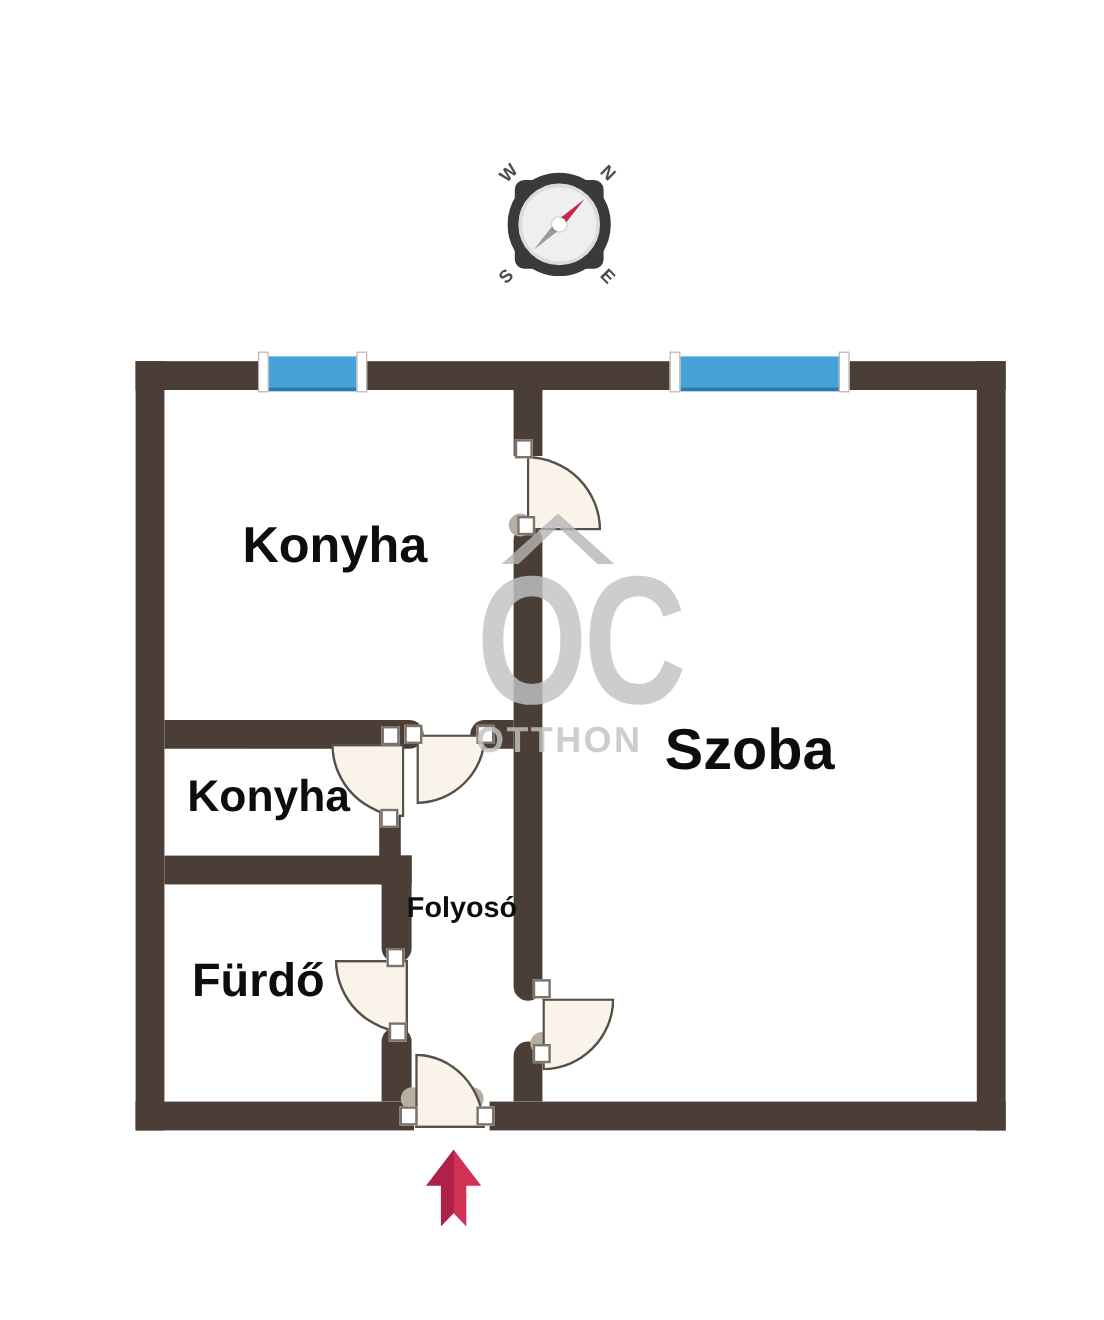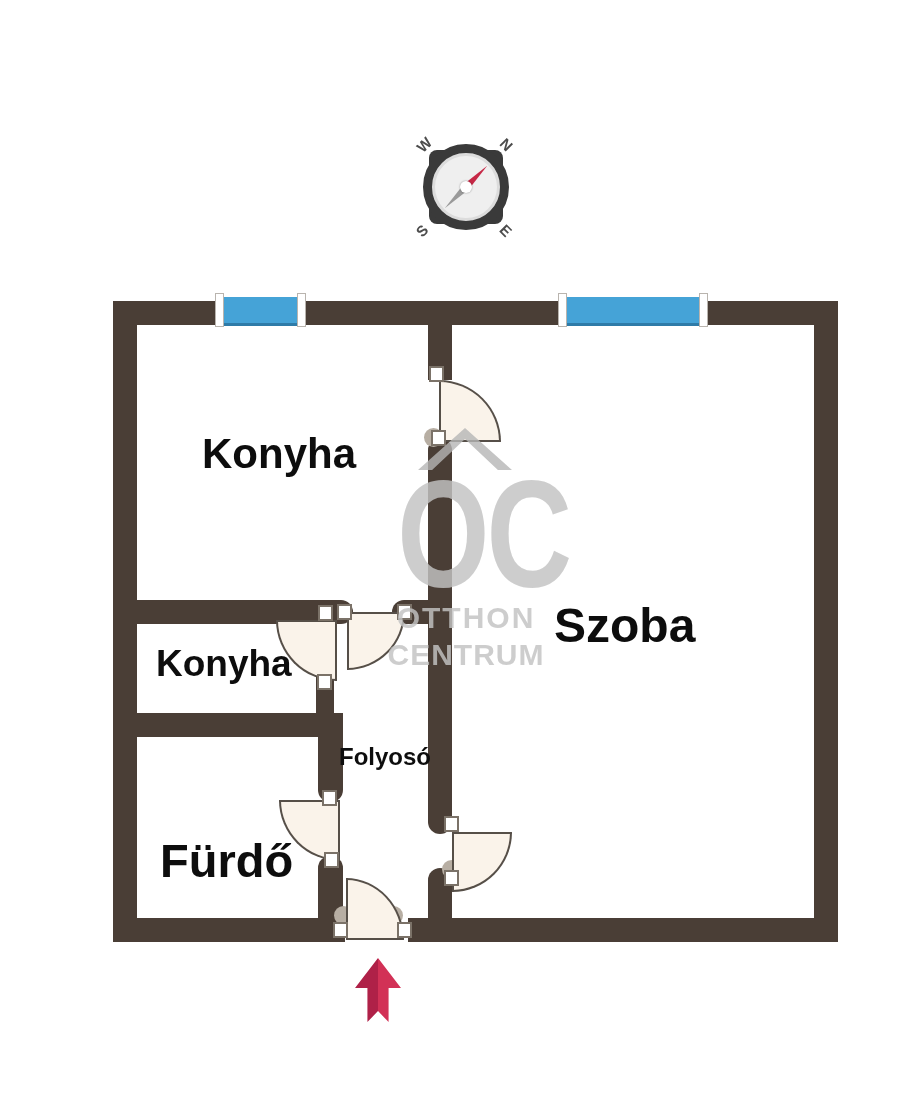--- a/index.html
+++ b/index.html
@@ -27,21 +27,21 @@
   .jamb{position:absolute;width:11px;height:12px;background:#ffffff;
     border:2px solid #7b7268;z-index:4;}
   .dot{position:absolute;width:19px;height:19px;border-radius:50%;
     background:var(--hinge-dot);z-index:3;}
   
   .lbl{position:absolute;font-weight:bold;color:var(--label);z-index:5;letter-spacing:0;}
   .lbl-konyha{left:202px;top:430px;font-size:42px;}
   .lbl-szoba{left:554px;top:598px;font-size:48px;}
   .lbl-kamra{left:156px;top:643px;font-size:37px;}
   .lbl-folyoso{left:339px;top:743px;font-size:24px;text-align:right;}
-  .lbl-furdo{left:160px;top:796px;font-size:47px;margin-top:37px;}
+  .lbl-furdo{left:160px;top:796px;font-size:39px;}
   
   .wm{position:absolute;z-index:6;color:var(--watermark-gray);opacity:.82;font-weight:bold;}
   .wm-chevron{position:absolute;left:418px;top:428px;width:94px;height:42px;z-index:6;
     background:var(--chevron-gray);opacity:.8;
     clip-path:polygon(0 100%,50% 0,100% 100%,85% 100%,50% 26%,15% 100%);}
   .wm-oc{left:378px;top:458px;width:176px;text-align:center;font-size:152px;line-height:152px;
     transform:scaleX(.78);transform-origin:center;letter-spacing:-4px;}
   .wm-l1{left:366px;top:601px;width:200px;text-align:center;font-size:30px;letter-spacing:2px;}
   .wm-l2{left:366px;top:638px;width:200px;text-align:center;font-size:30px;letter-spacing:1px;}
   
@@ -139,17 +139,16 @@
 
   <div class="lbl lbl-konyha">Konyha</div>
   <div class="lbl lbl-szoba">Szoba</div>
   <div class="lbl lbl-kamra">Konyha</div>
   <div class="lbl lbl-folyoso">Folyosó</div>
   <div class="lbl lbl-furdo">Fürdő</div>
 
   <div class="wm-chevron"></div>
   <div class="wm wm-oc">OC</div>
   <div class="wm wm-l1">OTTHON</div>
-  <div class="wm wm-l2">CENTRUM</div>
 
   <div class="entrance-arrow"></div>
 
 </div>
 
 </body></html>

